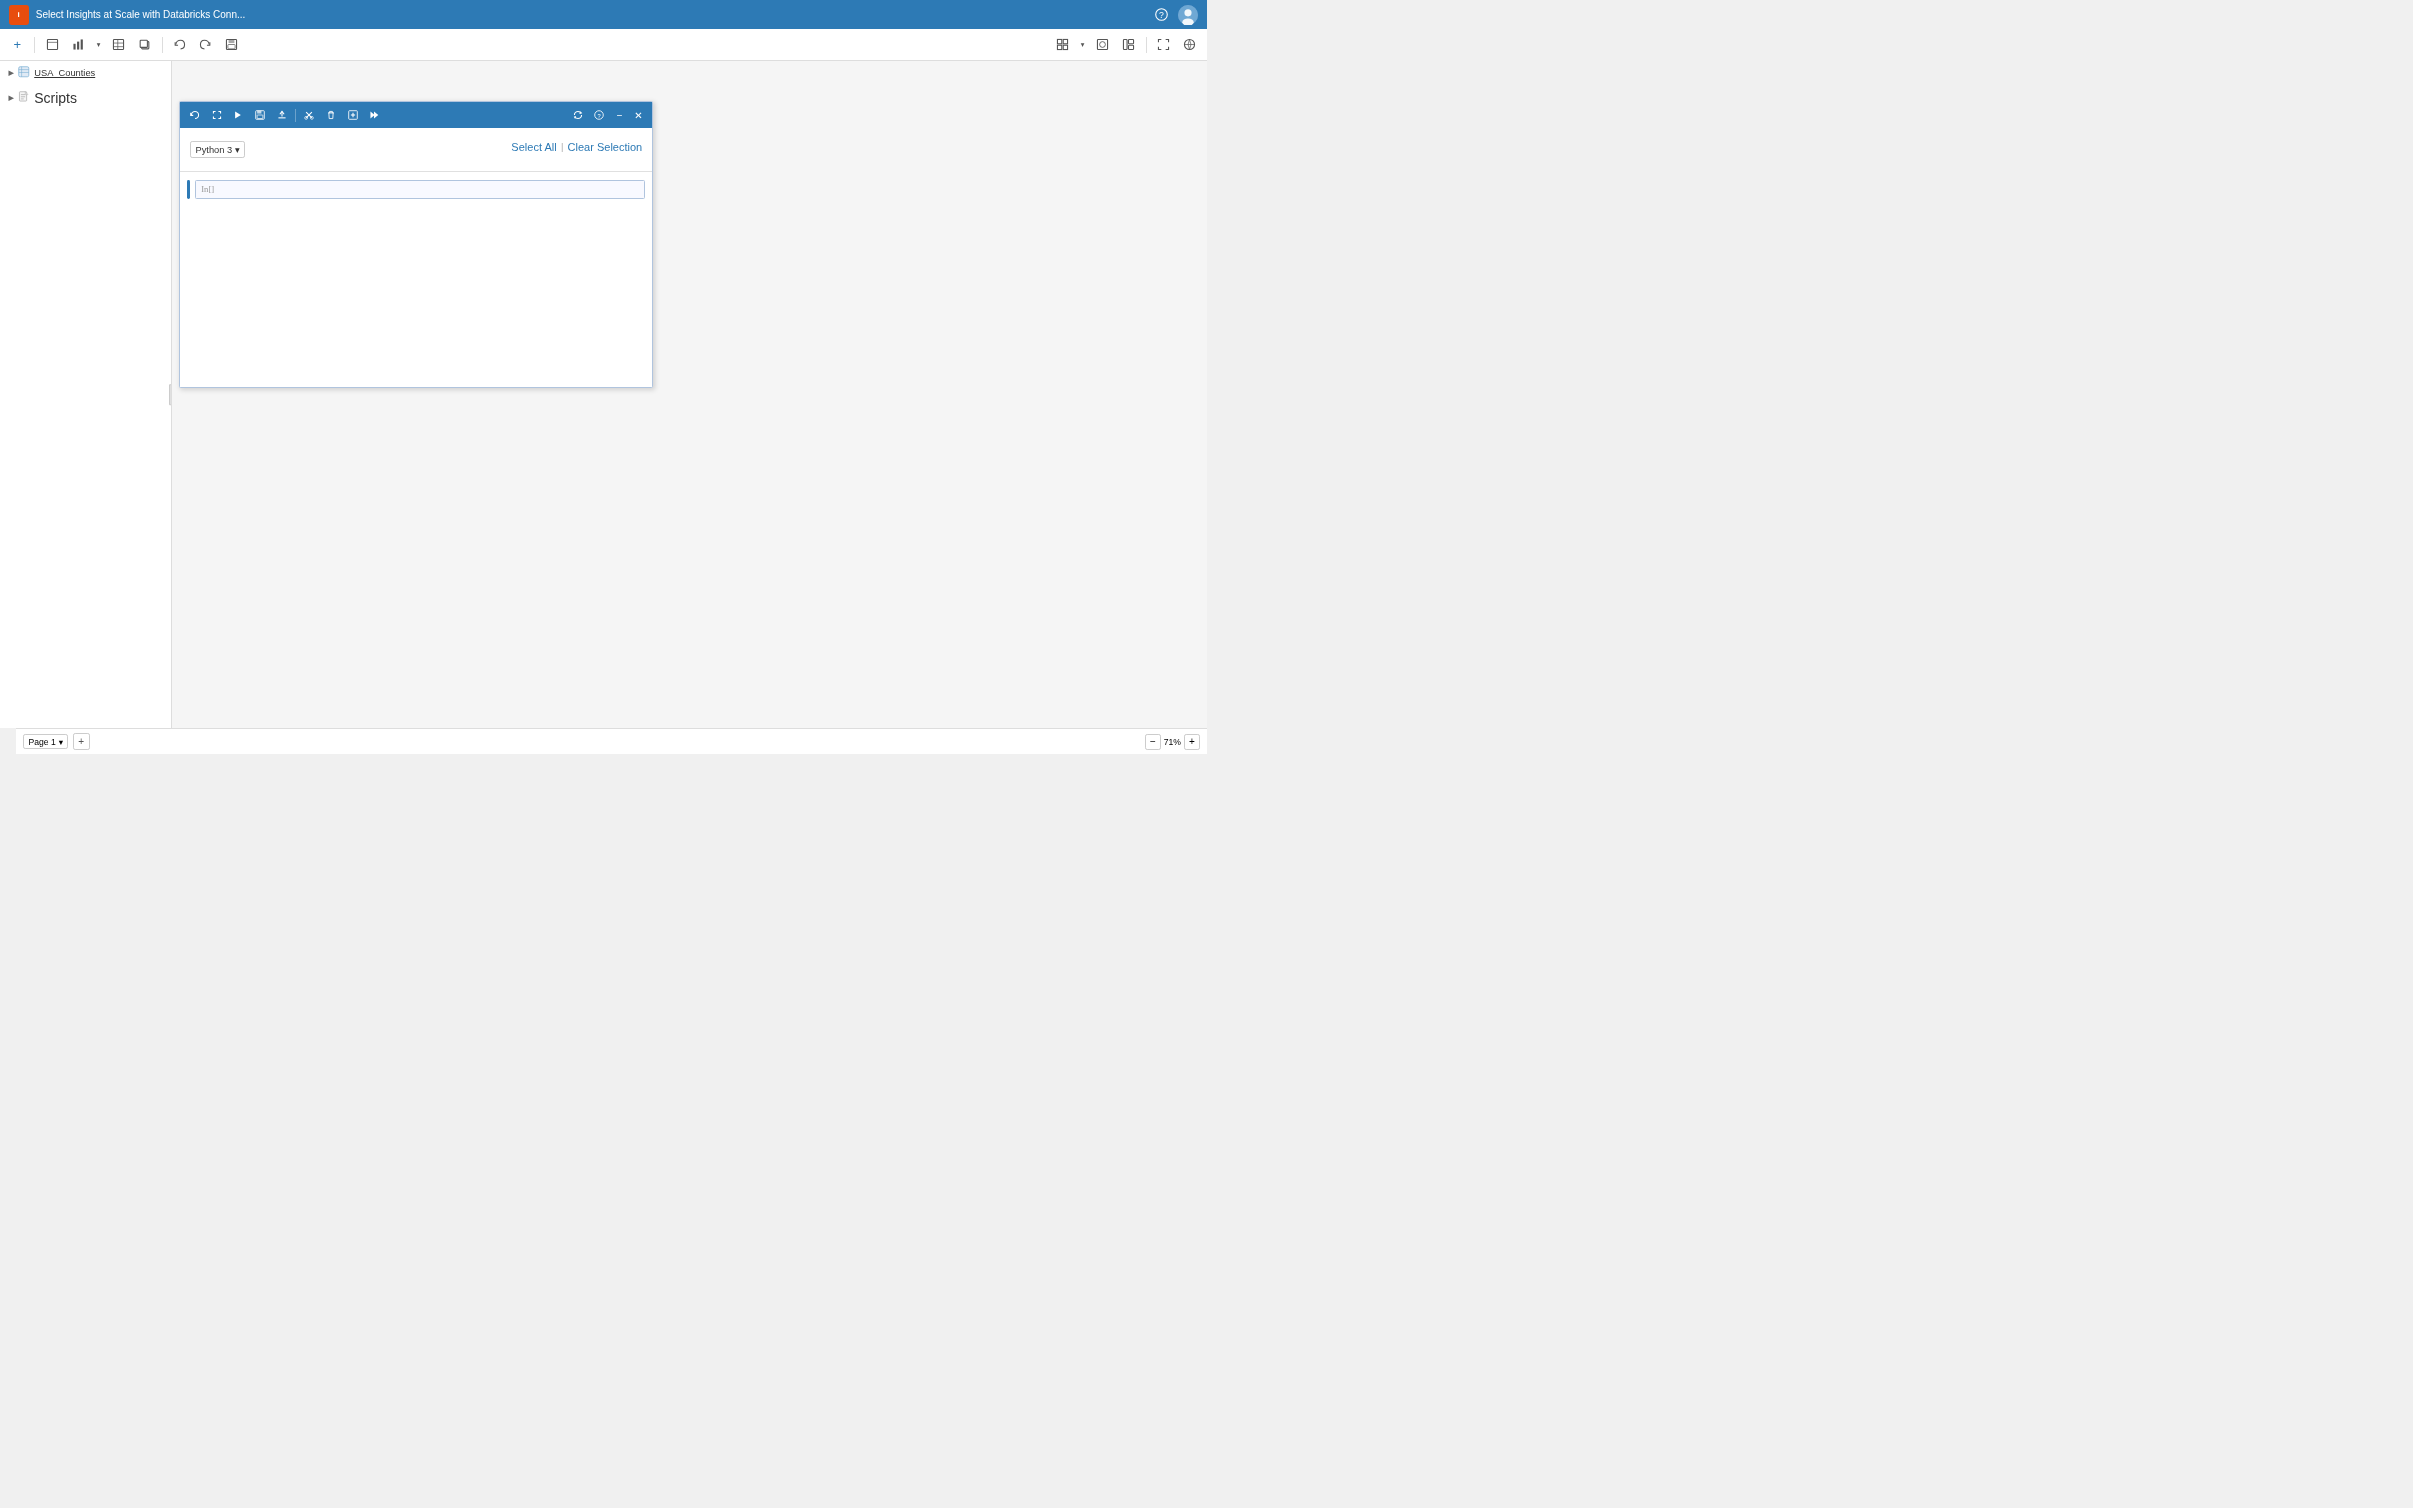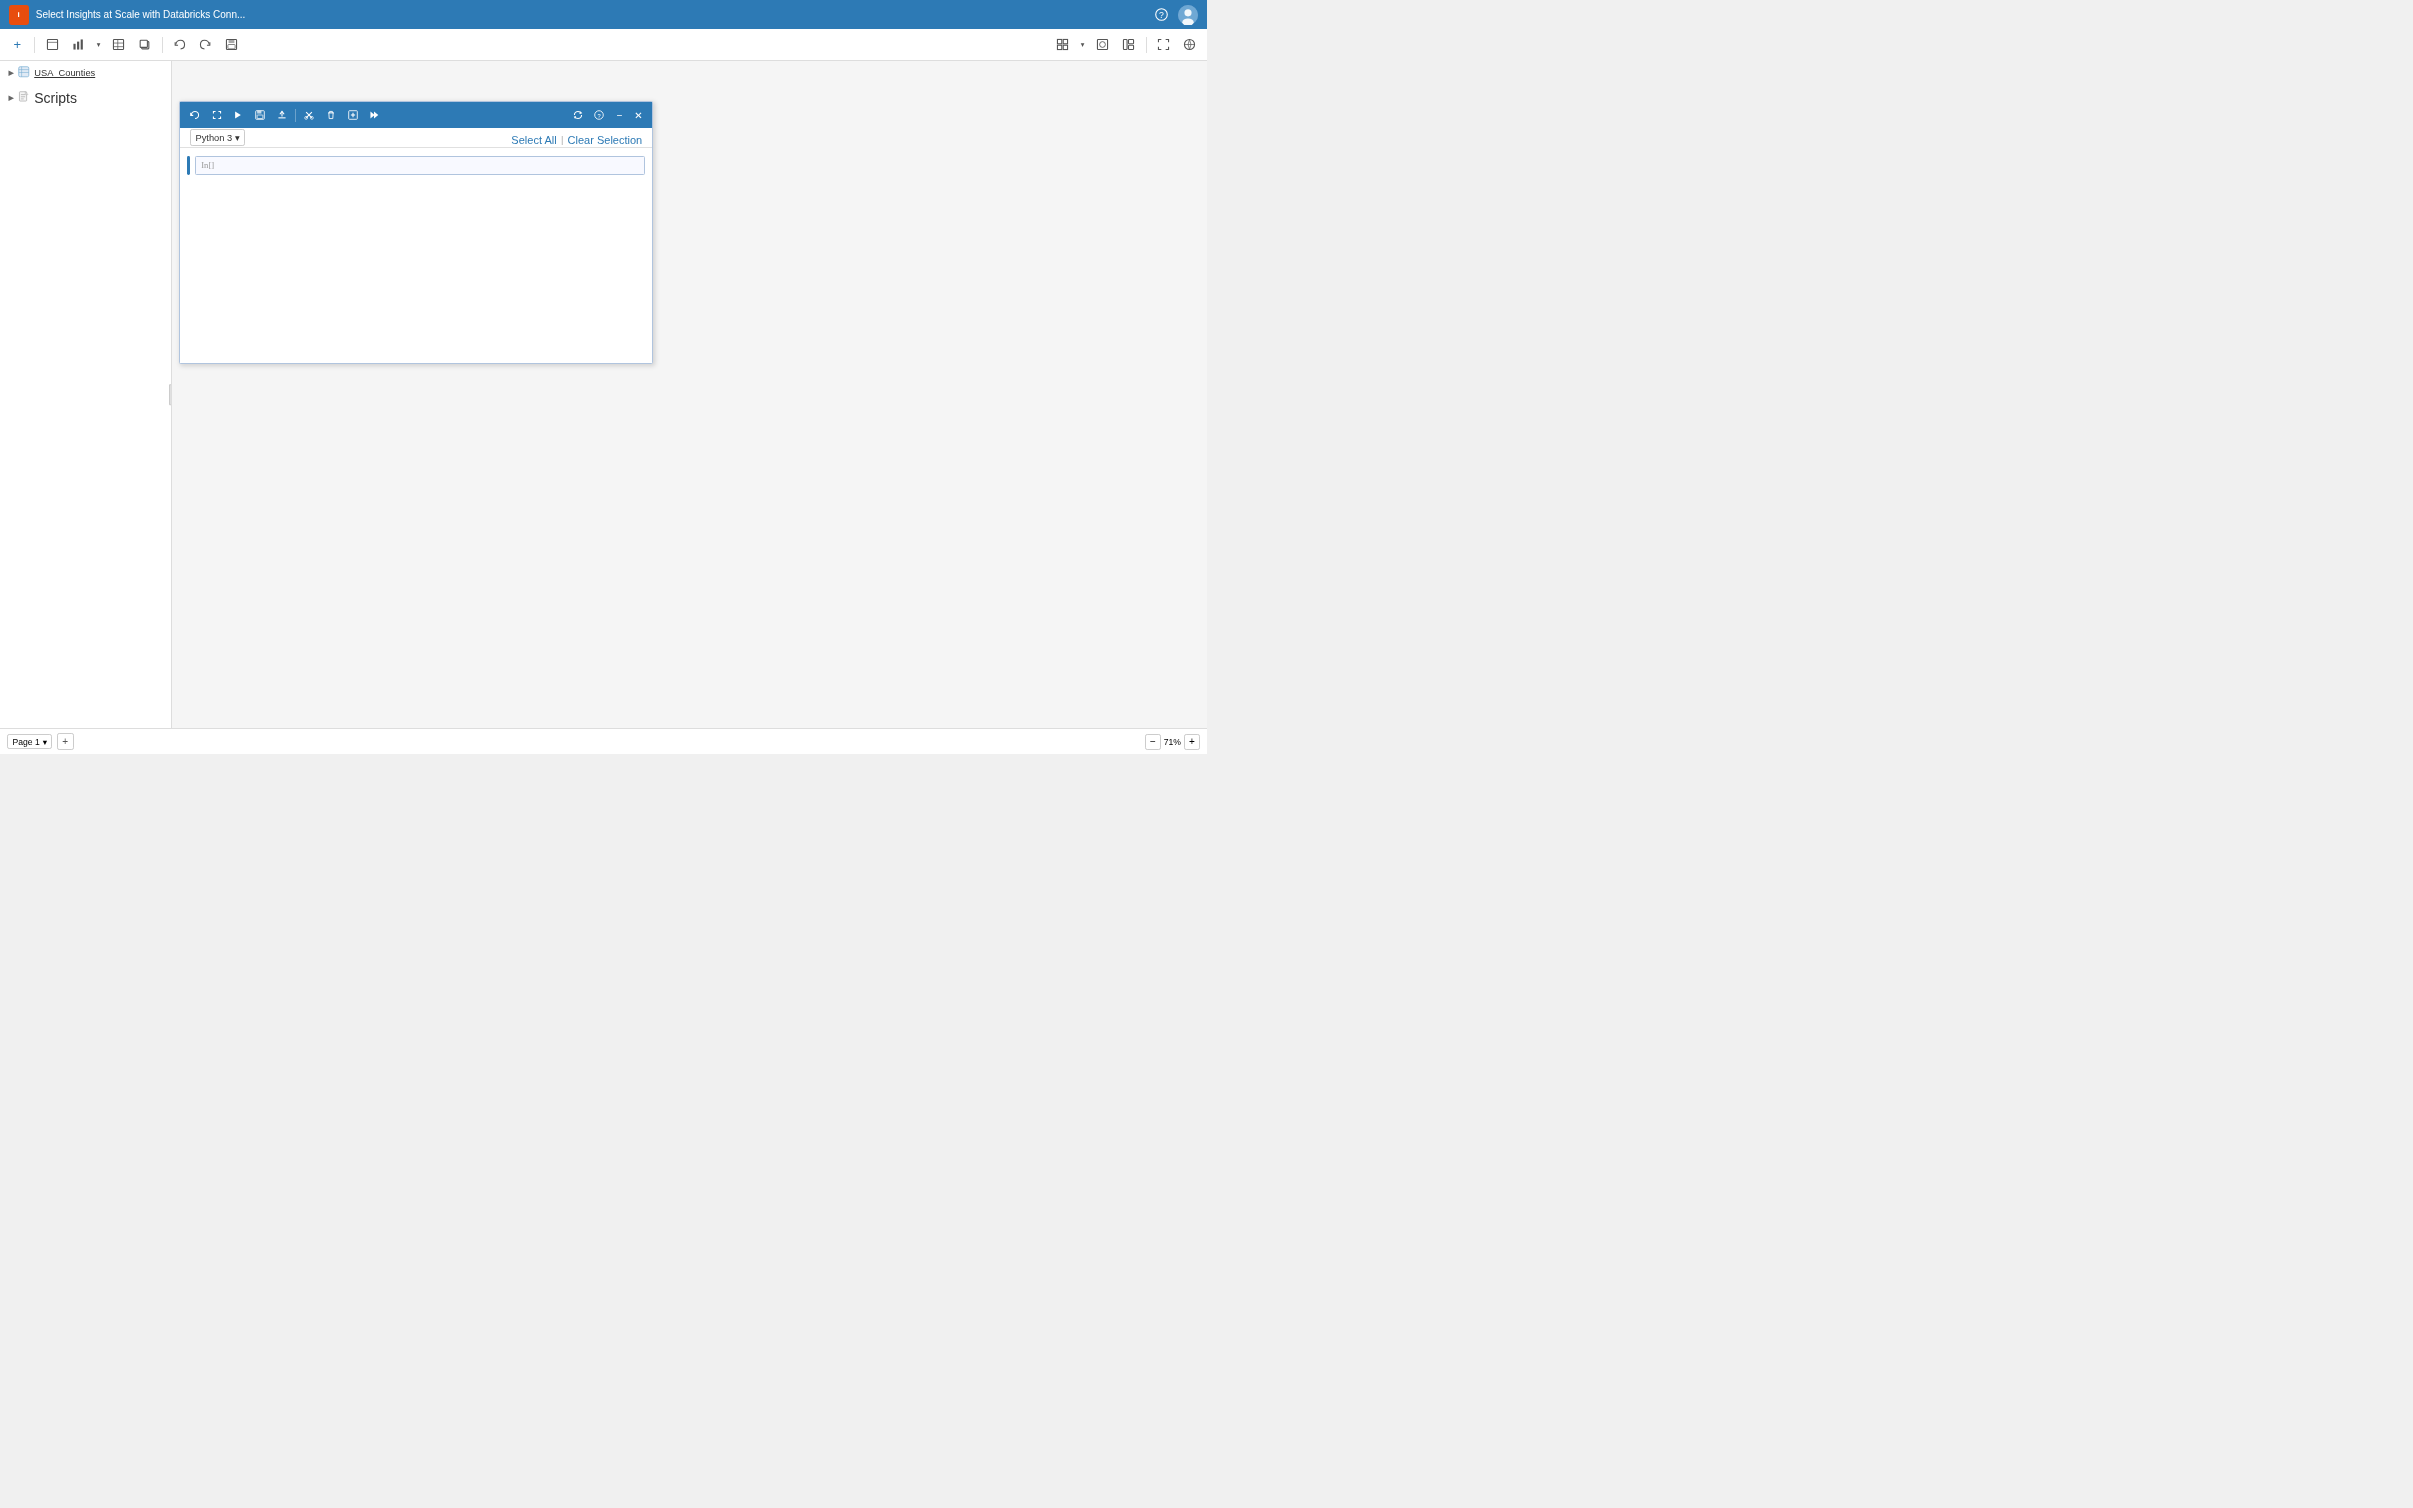--- a/index.html
+++ b/index.html
@@ -154,22 +154,22 @@
     .nb-minimize, .nb-close {
       width: 16px; height: 16px;
       display: flex; align-items: center; justify-content: center;
       border: none; background: transparent; cursor: pointer;
       color: white; font-size: 10px; border-radius: 2.2px;
     }
 
     
     .notebook-header {
       display: flex;
-      align-items: flex-end;
-      padding: 1px 10px;
+      align-items: flex-start;
+      padding: 13px 10px;
       border-bottom: 0.7px solid #e0e0e0;
       background: white;
     }
     .kernel-select {
       display: flex;
       align-items: center;
       gap: 2.9px;
       font-size: 9.3px;
       color: #333;
       cursor: pointer;
@@ -241,20 +241,21 @@
 
     
     .bottom-bar {
       height: 26px;
       background: #ffffff;
       border-top: 0.7px solid #ddd;
       display: flex;
       align-items: center;
       padding: 0 7.2px;
       gap: 4.3px;
+      margin-left: 16px;
     }
     .page-select {
       display: flex;
       align-items: center;
       gap: 2.9px;
       border: 0.7px solid #ccc;
       border-radius: 2.2px;
       padding: 1.4px 4.3px;
       font-size: 8.6px;
       cursor: pointer;

